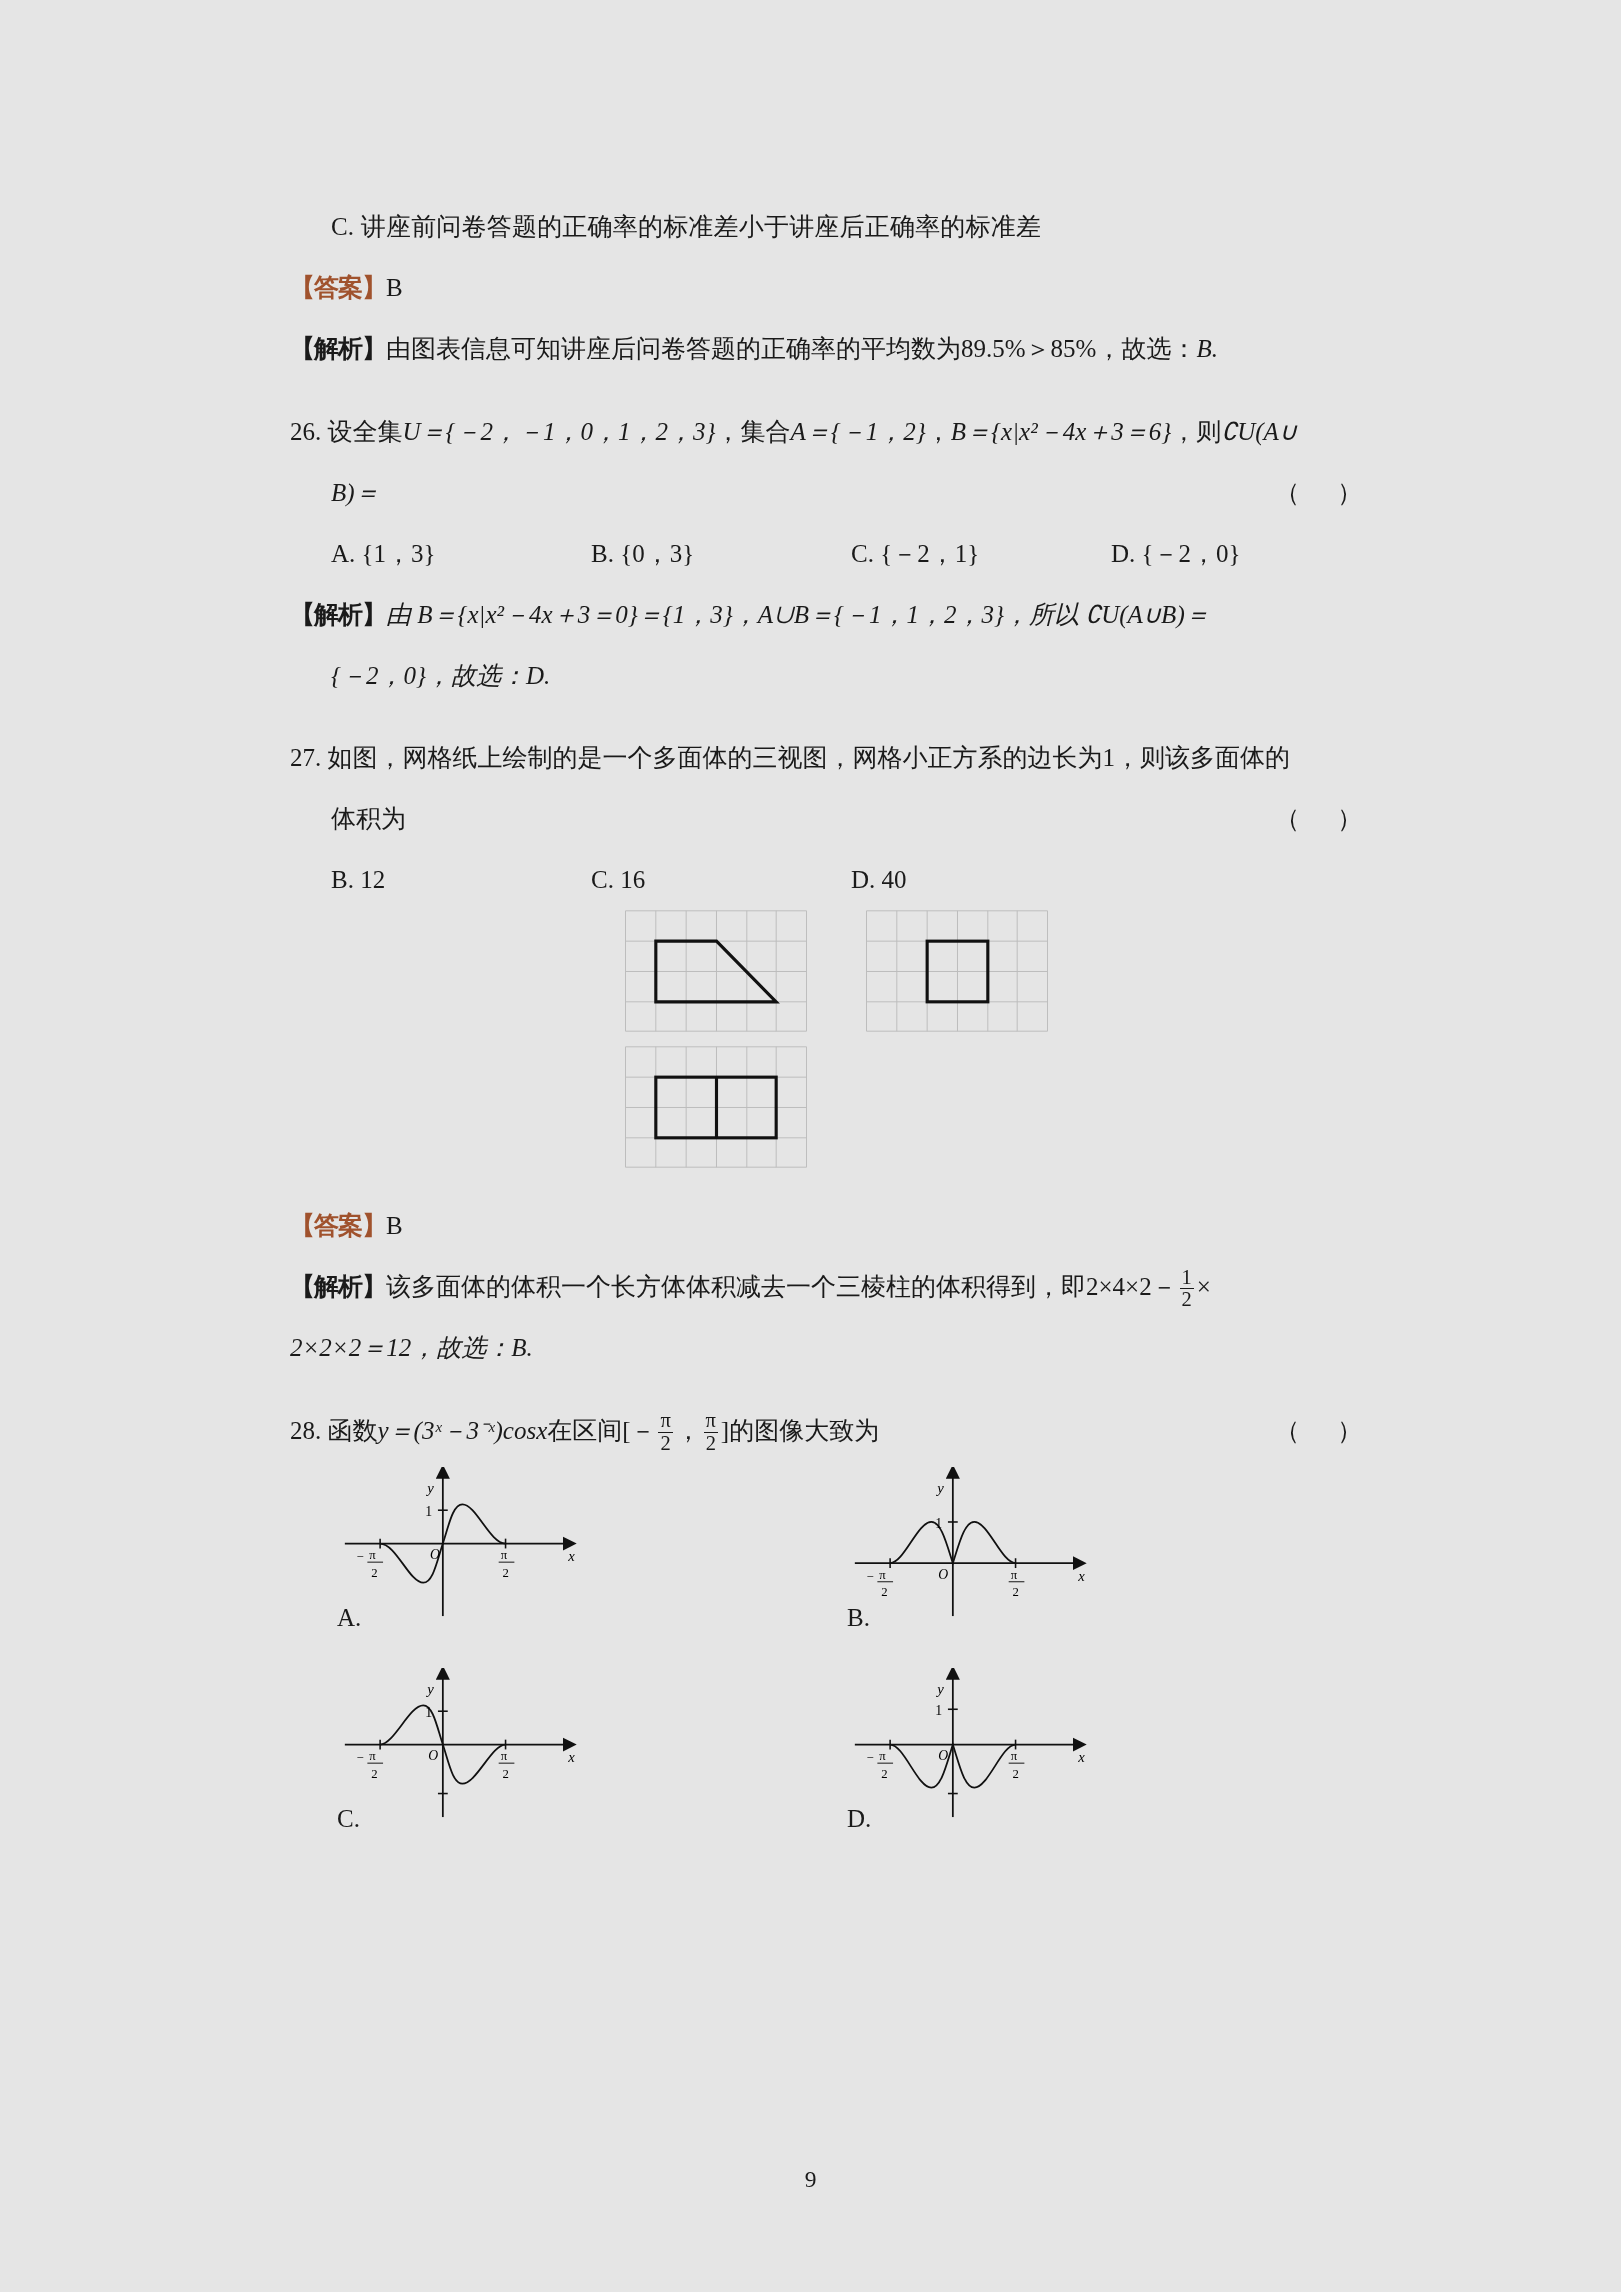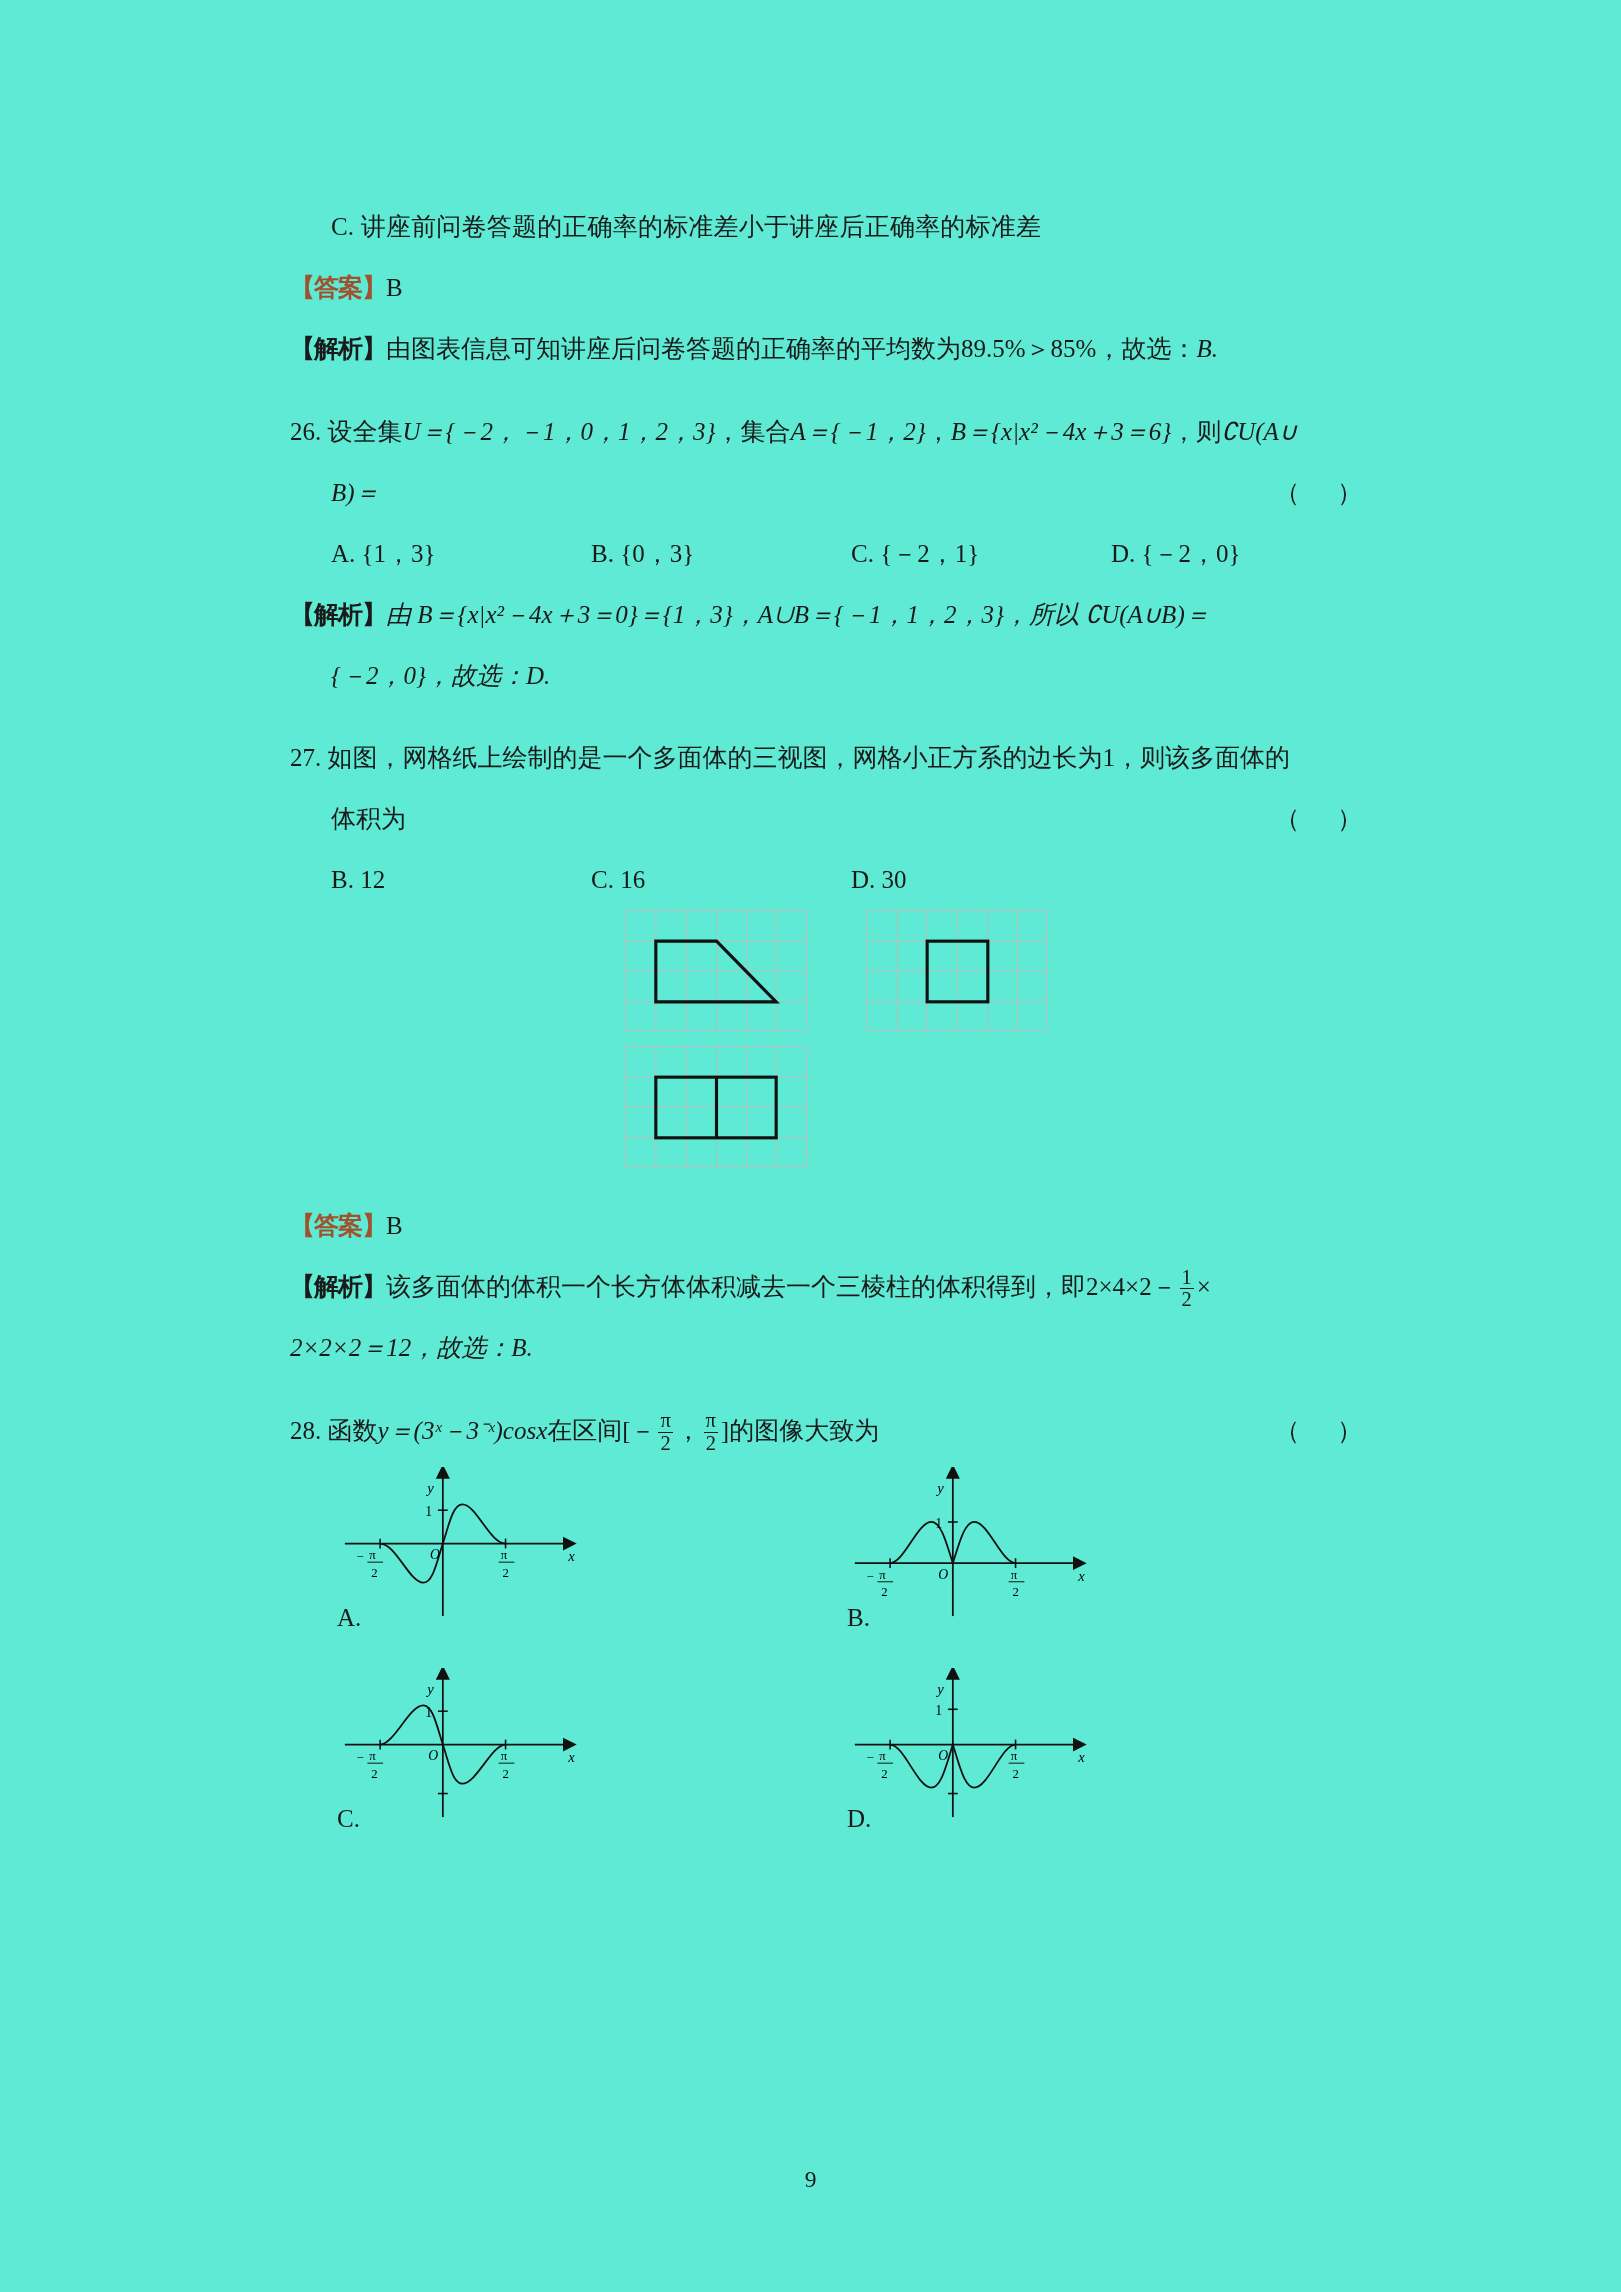--- a/index.html
+++ b/index.html
@@ -13,21 +13,21 @@
     position: relative;
     font-family: "Liberation Serif", "DejaVu Serif", serif;
     color: #1a1a1a;
     overflow: hidden;
   }
   .page {
     position: absolute;
     left: 0; top: 0;
     width: 1621px;
     height: 2293px;
-    background: #5eead4;
+    background: #e5e5e5;
   }
   .content {
     position: absolute;
     left: 290px;
     top: 196px;
     width: 1088px;
   }
 
   
   .line {
@@ -179,21 +179,21 @@
       <span>如图，网格纸上绘制的是一个多面体的三视图，网格小正方系的边长为1，则该多面体的</span>
     </div>
     <div class="q-line indent">
       <span>体积为</span>
       <span class="brackets-right">（     ）</span>
     </div>
 
     <div class="four-opts">
       <div>B. 12</div>
       <div>C. 16</div>
-      <div>D. 30</div>
+      <div>D. 40</div>
     </div>
 
     <div class="fig-row">
 
       <div class="gridfig">
         <svg class="shape-svg" width="182" height="122" viewBox="0 0 186 124">
           <g stroke="#bcbcbc" stroke-width="1">
             <line x1="0.5" y1="0.5" x2="185.5" y2="0.5"></line>
             <line x1="0.5" y1="31.5" x2="185.5" y2="31.5"></line>
             <line x1="0.5" y1="62.5" x2="185.5" y2="62.5"></line>

